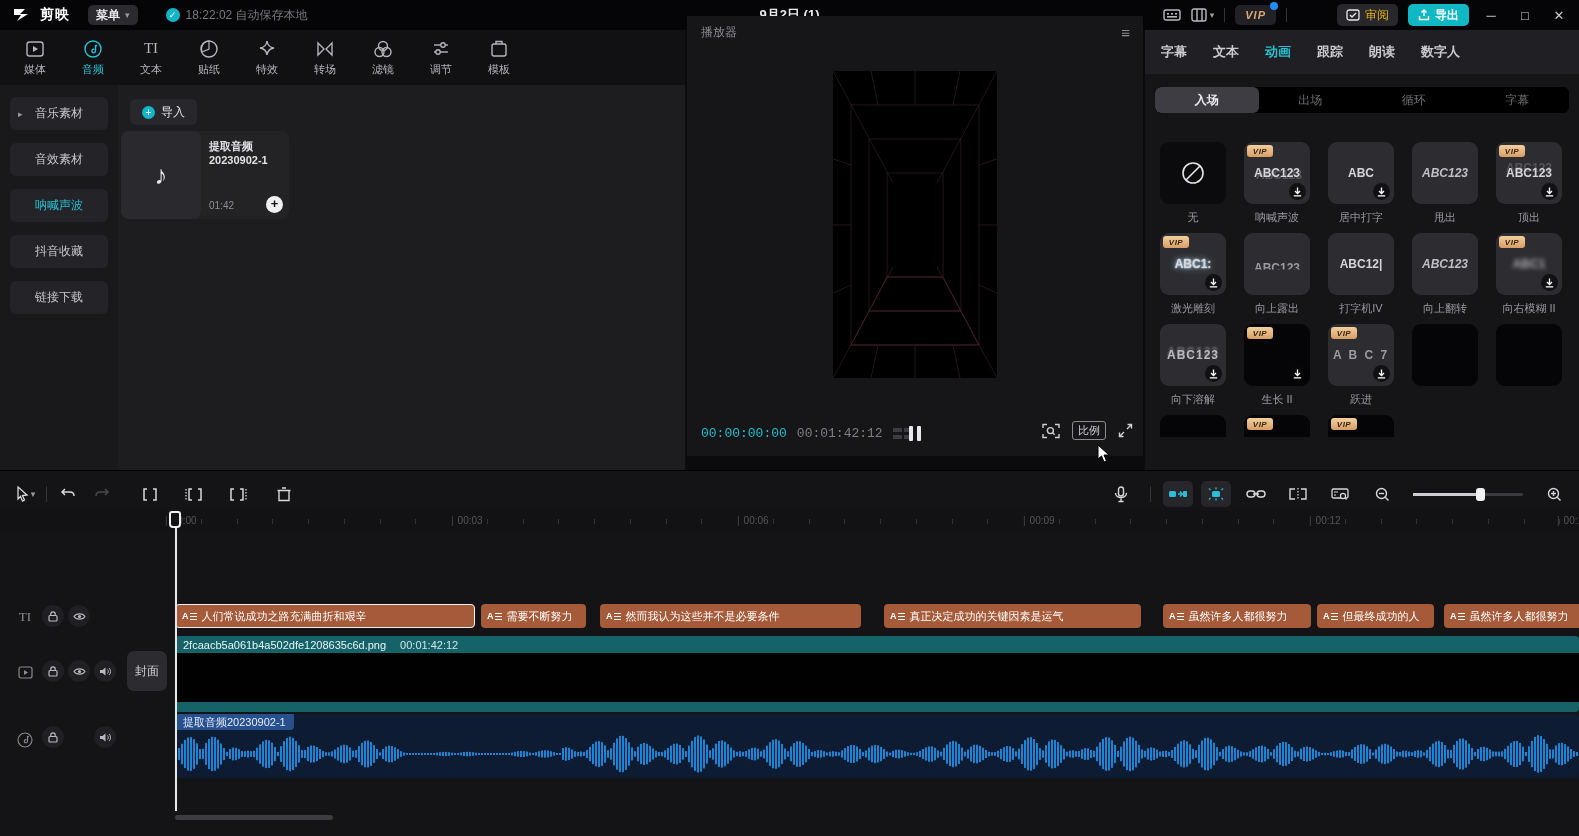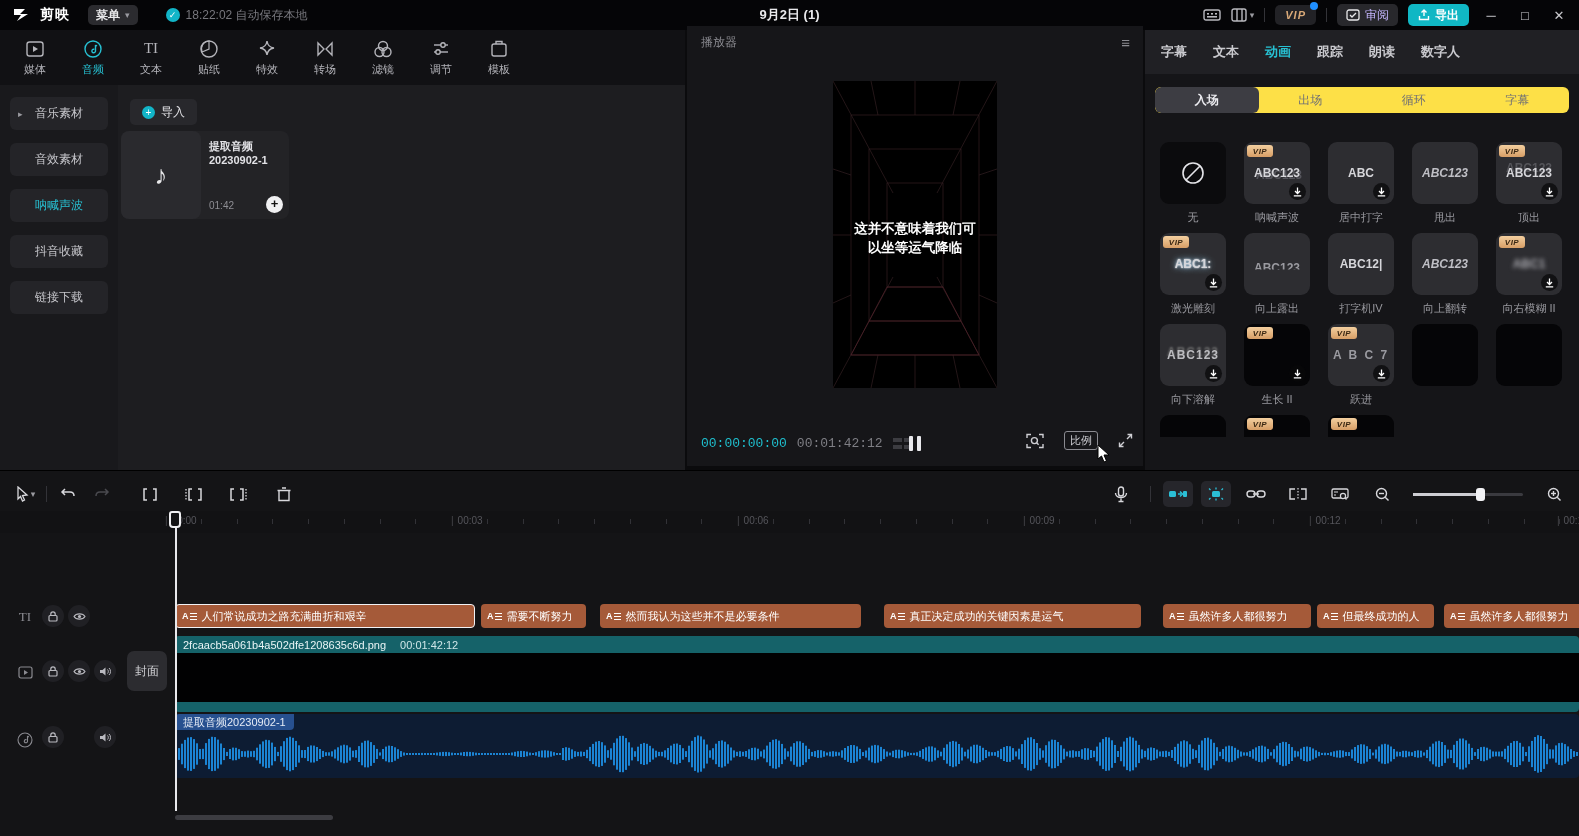--- a/index.html
+++ b/index.html
@@ -15,21 +15,21 @@
   .caret { font-size:9px; color:#9a9aa0; }
   .autosave { margin-left:28px; display:flex; align-items:center; gap:6px; color:#77777d; font-size:12px; }
   .check-dot { width:14px; height:14px; border-radius:50%; background:#12b5c8; color:#fff; font-size:9px; display:flex; align-items:center; justify-content:center; }
   .proj-title { position:absolute; left:0; right:0; text-align:center; color:#e9e9ec; font-size:13px; font-weight:bold; pointer-events:none; }
   .tb-right { position:absolute; right:8px; top:0; height:30px; display:flex; align-items:center; gap:10px; }
   .tb-icon { color:#b9b9bf; display:flex; align-items:center; gap:3px; }
   .tb-divider { width:1px; height:14px; background:#333338; }
   .vip-pill { background:#222226; border-radius:5px; height:20px; padding:0 10px; display:flex; align-items:center; position:relative; }
   .vip-pill .viptxt { color:#d9a978; font-weight:bold; font-size:11px; font-style:italic; letter-spacing:1px; }
   .vip-dot { position:absolute; right:-2px; top:-3px; width:8px; height:8px; border-radius:50%; background:#1f8fff; }
-  .review-btn { background:#28282c; border-radius:5px; height:22px; padding:0 9px; display:flex; align-items:center; gap:5px; color:#c4b5fd; font-size:12px; }
+  .review-btn { background:#28282c; border-radius:5px; height:22px; padding:0 9px; display:flex; align-items:center; gap:5px; color:#eab308; font-size:12px;margin-left:40px; }
   .export-btn { background:#10b7c4; border-radius:5px; height:22px; padding:0 10px; display:flex; align-items:center; gap:5px; color:#fff; font-size:12px; font-weight:bold; }
   .win-ctrl { color:#c9c9cd; font-size:13px; width:24px; text-align:center; }
 
   
   #left-panel { position:absolute; left:0; top:30px; width:685px; height:440px; background:#1d1d20; }
   #left-tabs { position:absolute; left:0; top:0; width:685px; height:55px; background:#111114; display:flex; align-items:center; padding-left:6px; }
   .ltab { width:58px; display:flex; flex-direction:column; align-items:center; gap:3px; color:#b4b4ba; font-size:11px; }
   .ltab .ic { height:20px; display:flex; align-items:center; justify-content:center; }
   .ltab.active { color:#27c1d3; }
   .ltab.active svg * { stroke:#27c1d3; }
@@ -40,41 +40,41 @@
   #left-content { position:absolute; left:118px; top:55px; width:567px; height:385px; background:#1d1d20; }
   .import-btn { position:absolute; left:12px; top:14px; height:26px; background:#28282c; border-radius:5px; padding:0 12px; display:flex; align-items:center; gap:6px; color:#e4e4e8; font-size:12px; }
   .plus-circ { width:13px; height:13px; border-radius:50%; background:#12b5c8; color:#fff; font-size:10px; line-height:13px; text-align:center; }
   .audio-card { position:absolute; left:3px; top:46px; width:168px; height:88px; background:#232326; border-radius:8px; display:flex; }
   .audio-thumb { width:80px; height:88px; background:#2a2a2e; border-radius:8px; display:flex; align-items:center; justify-content:center; color:#e8e8ea; font-size:26px; }
   .audio-meta { flex:1; padding:8px 6px 6px 8px; position:relative; }
   .audio-title { color:#e2e2e6; font-size:11px; font-weight:bold; line-height:14px; }
   .audio-dur { position:absolute; left:8px; bottom:8px; color:#8e8e94; font-size:10px; }
   .audio-add { position:absolute; right:6px; bottom:6px; width:17px; height:17px; background:#f0f0f2; color:#111; border-radius:50%; font-size:13px; line-height:16px; text-align:center; font-weight:bold; }
 
-  #player-panel { position:absolute; left:687px; top:26px; width:456px; height:440px; background:#161619; }
+  #player-panel { position:absolute; left:687px; top:16px; width:456px; height:440px; background:#161619; }
   .player-head { height:32px; display:flex; align-items:center; justify-content:space-between; padding:0 14px; color:#8b8b91; font-size:12px; }
   .hamb { color:#8b8b91; font-size:15px; letter-spacing:-1px; }
   #preview { position:absolute; left:146px; top:55px; width:164px; height:307px; background:#000; overflow:hidden; }
   #preview svg { position:absolute; left:0; top:0; }
   .caption { position:absolute; left:0; top:138px; width:100%; text-align:center; color:#fff; font-weight:bold; font-size:13.5px; line-height:19px; text-shadow:0 0 3px #000; }
   .player-ctrl { position:absolute; left:0; top:395px; width:456px; height:45px; display:flex; align-items:center; padding:0 14px; }
   .time-cur { color:#1fbecd; font-size:13px; font-family:"Liberation Mono","DejaVu Sans Mono",monospace; }
   .time-tot { color:#7e7e84; font-size:13px; margin-left:10px; font-family:"Liberation Mono","DejaVu Sans Mono",monospace; }
   .mini-grid { margin-left:10px; display:flex; gap:2px; }
   .mini-grid i { display:block; width:9px; height:11px; border-top:2px solid #3c3c41; border-bottom:2px solid #3c3c41; background:linear-gradient(#3c3c41 33%, transparent 33%, transparent 66%, #3c3c41 66%); }
   .pause-btn { position:absolute; left:218px; top:12px; width:20px; height:20px; display:flex; gap:4px; align-items:center; justify-content:center; }
   .pause-btn i { display:block; width:4px; height:15px; background:#e8e8ec; border-radius:1px; }
-  .pc-right { position:absolute; right:10px; top:10px; display:flex; align-items:center; gap:20px; }
+  .pc-right { position:absolute; right:10px; top:10px; display:flex; align-items:center; gap:12px; }
   .ratio-btn { border:1px solid #8b8b91; color:#cfcfd4; border-radius:3px; font-size:11px; padding:1px 5px; }
 
   #right-panel { position:absolute; left:1145px; top:30px; width:434px; height:440px; background:#151518; }
   #right-tabs { height:44px; background:#202024; display:flex; align-items:center; gap:26px; padding-left:16px; }
   .rtab { color:#c9c9ce; font-size:13px; font-weight:bold; }
   .rtab.active { color:#27c1d3; }
-  .seg-bar { position:absolute; left:10px; top:57px; width:414px; height:26px; background:#fde047; border-radius:6px; display:flex; overflow:hidden; }
+  .seg-bar { position:absolute; left:10px; top:57px; width:414px; height:26px; background:#000000; border-radius:6px; display:flex; overflow:hidden; }
   .seg { flex:1; display:flex; align-items:center; justify-content:center; font-size:12px; color:#6f6f75; }
   .seg.active { background:#3d3d43; color:#ececf0; border-radius:6px; font-weight:bold; }
   #grid-clip { position:absolute; left:0px; top:100px; width:434px; height:307px; overflow:hidden; }
   #anim-grid { position:absolute; left:6px; top:12px; width:422px; display:flex; flex-wrap:wrap; }
   .cell { width:84px; margin-bottom:10px; display:flex; flex-direction:column; align-items:center; }
   .tile { position:relative; width:66px; height:62px; background:#2d2d31; border-radius:9px; display:flex; align-items:center; justify-content:center; overflow:hidden; }
   .tile.selected { border:2px solid #22bfd4; }
   .tile.none-tile { background:#0b0b0d; }
   .tile.dark-tile { background:#050507; }
   .prev { color:#d6d6da; font-size:12px; font-weight:bold; white-space:nowrap; }
@@ -346,24 +346,20 @@
           <line x1="45" y1="34" x2="38" y2="0"></line>
             <line x1="82" y1="34" x2="82" y2="0"></line>
             <line x1="120" y1="34" x2="127" y2="0"></line>
         </g>
         <g stroke="#53232c" stroke-width="0.8" fill="none" opacity="0.9">
           <path d="M18 274 L146 274 M36 240 L128 240 M54 206 L110 206"></path>
           <line x1="18" y1="274" x2="54" y2="206"></line>
             <line x1="146" y1="274" x2="110" y2="206"></line>
         </g>
       </svg>
-      <div class="caption">
-        <div>这并不意味着我们可</div>
-        <div>以坐等运气降临</div>
-      </div>
     </div>
     <div class="player-ctrl">
       <span class="time-cur">00:00:00:00</span>
       <span class="time-tot">00:01:42:12</span>
       <span class="mini-grid">
           <i></i>
           <i></i>
         </span>
       <div class="pause-btn">
           <i></i>

